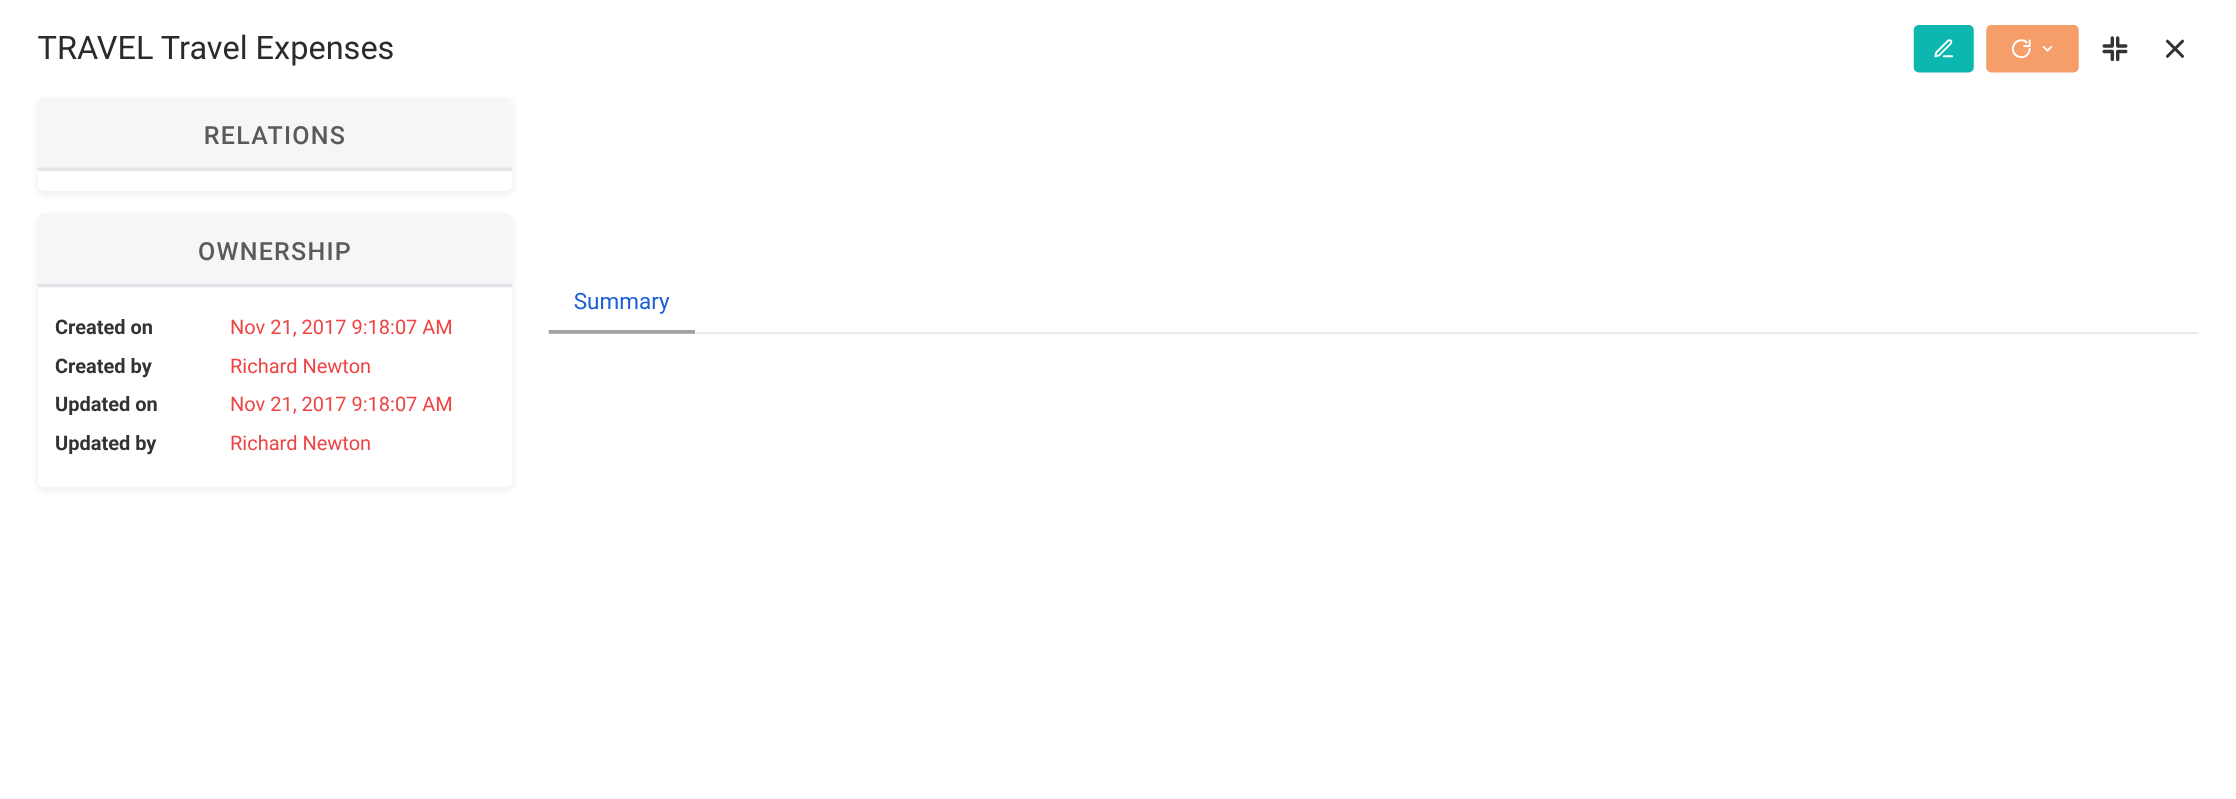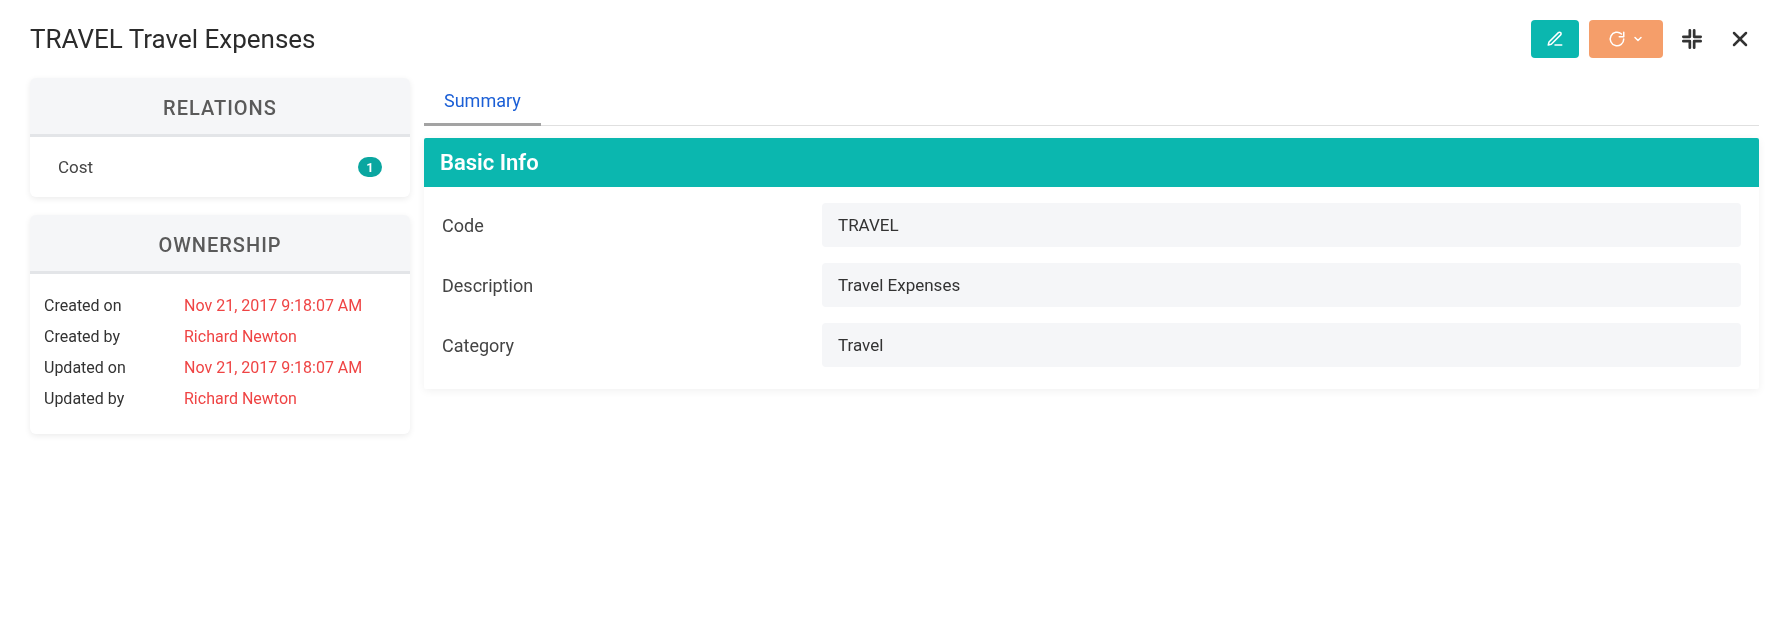--- a/index.html
+++ b/index.html
@@ -56,22 +56,22 @@
       cursor: pointer;
       display: inline-flex;
       align-items: center;
       justify-content: center;
       width: 38px;
       height: 38px;
       color: #333;
     }
     .content {
       display: flex;
-      gap: 14px;
-      align-items: flex-start;
+      gap: 29px;
+      align-items: center;
     }
     .sidebar {
       width: 380px;
       flex-shrink: 0;
     }
     .panel {
       background: #f5f6f8;
       border-radius: 6px;
       box-shadow: 0 2px 6px rgba(0,0,0,0.08);
       margin-bottom: 18px;
@@ -117,21 +117,21 @@
       padding: 16px 14px 20px;
     }
     .own-row {
       display: flex;
       padding: 6px 0;
       font-size: 16px;
     }
     .own-label {
       width: 140px;
       color: #333;
-      font-weight: 400;
+      font-weight: 700;
     }
     .own-value {
       color: #ef4444;
     }
     .main {
       flex: 1;
     }
     .tabs {
       display: flex;
       border-bottom: 1px solid #e0e0e0;
@@ -231,24 +231,20 @@
     </button>
   </div>
 </div>
 
 <div class="content">
 
   <div class="sidebar">
     <div class="panel">
       <div class="panel-header">RELATIONS</div>
       <div class="relation-list">
-        <div class="relation-item">
-          <span>Cost</span>
-          <span class="badge">1</span>
-        </div>
       </div>
     </div>
 
     <div class="panel">
       <div class="panel-header">OWNERSHIP</div>
       <div class="ownership-body">
         <div class="own-row">
           <div class="own-label">Created on</div>
           <div class="own-value">Nov 21, 2017 9:18:07 AM</div>
         </div>
@@ -265,32 +261,15 @@
           <div class="own-value">Richard Newton</div>
         </div>
       </div>
     </div>
   </div>
 
   <div class="main">
     <div class="tabs">
       <div class="tab">Summary</div>
     </div>
-    <div class="card">
-      <div class="card-header">Basic Info</div>
-      <div class="card-body">
-        <div class="field-row">
-          <div class="field-label">Code</div>
-          <div class="field-value">TRAVEL</div>
-        </div>
-        <div class="field-row">
-          <div class="field-label">Description</div>
-          <div class="field-value">Travel Expenses</div>
-        </div>
-        <div class="field-row">
-          <div class="field-label">Category</div>
-          <div class="field-value">Travel</div>
-        </div>
-      </div>
-    </div>
   </div>
 
 </div>
 
 </body></html>

